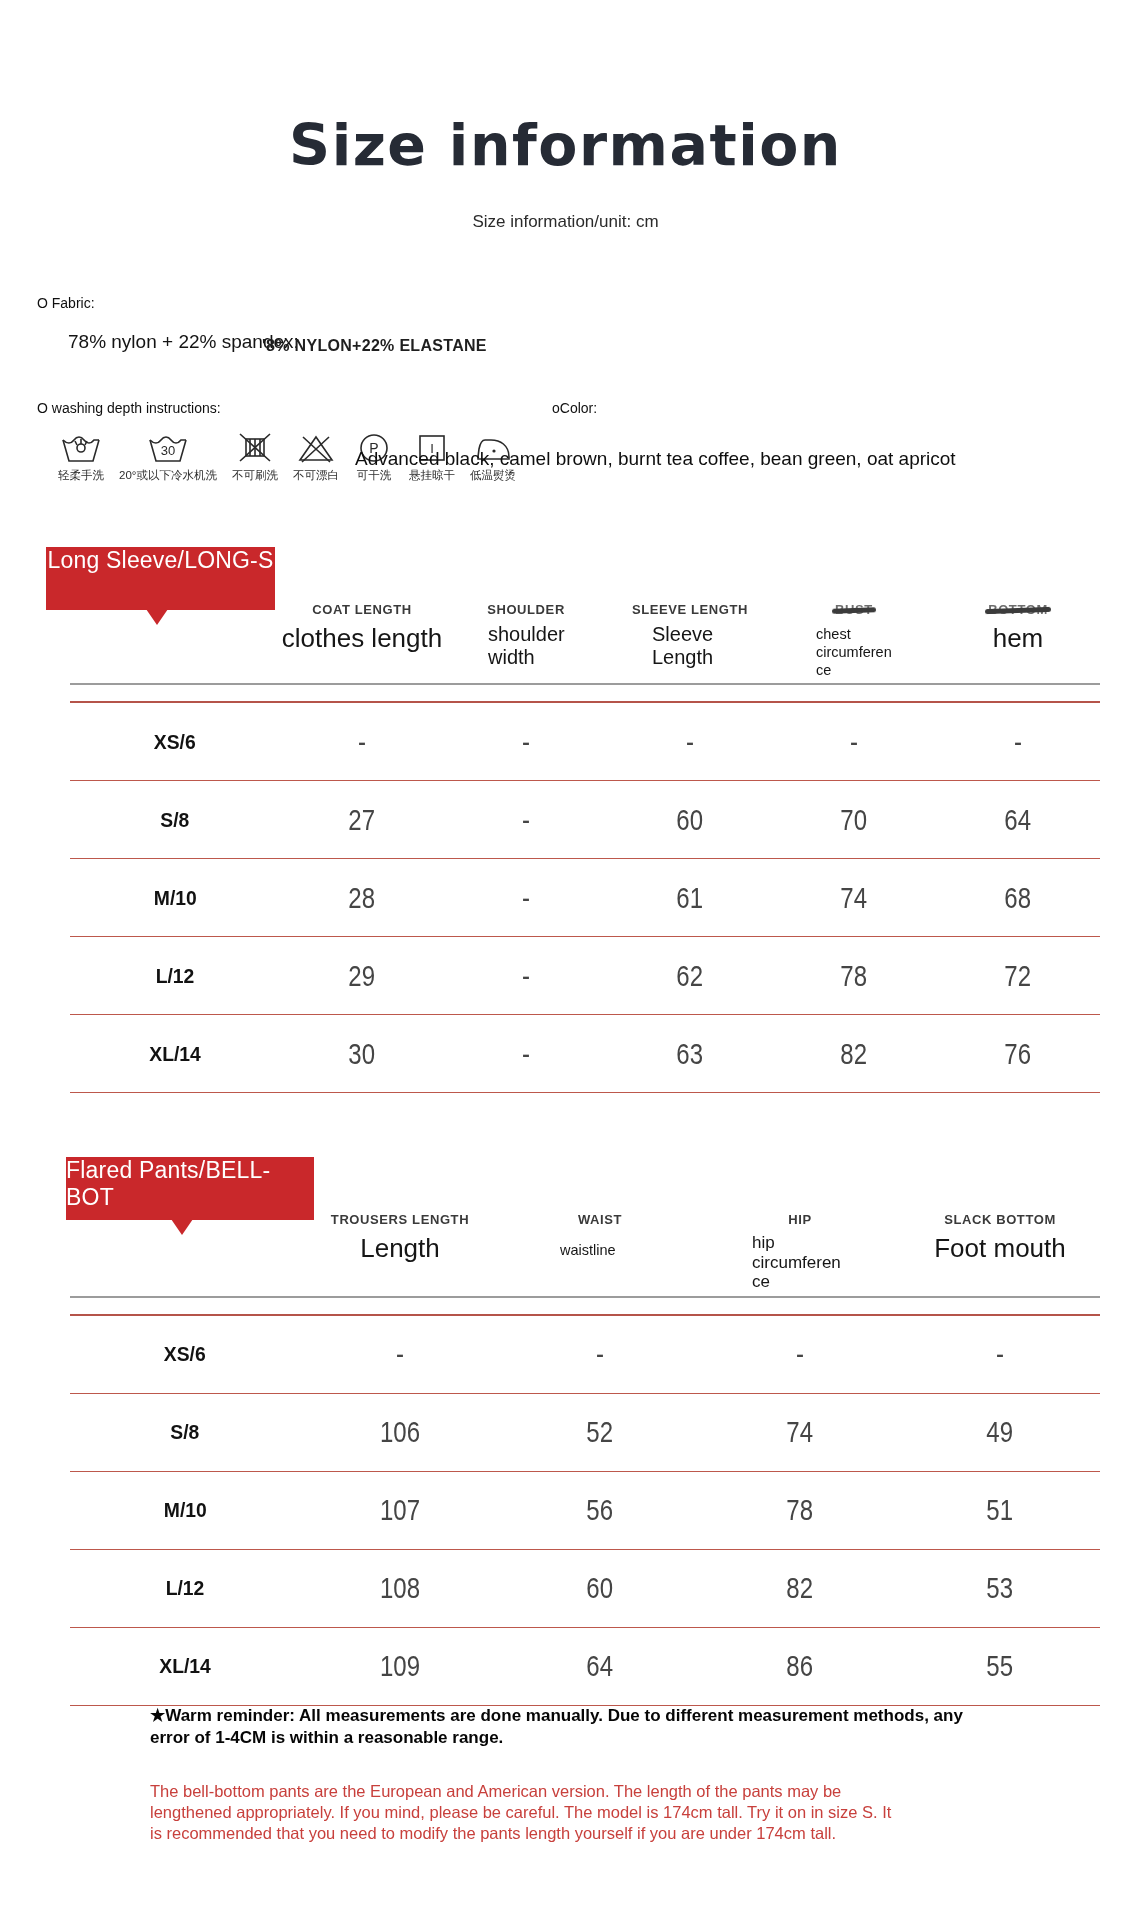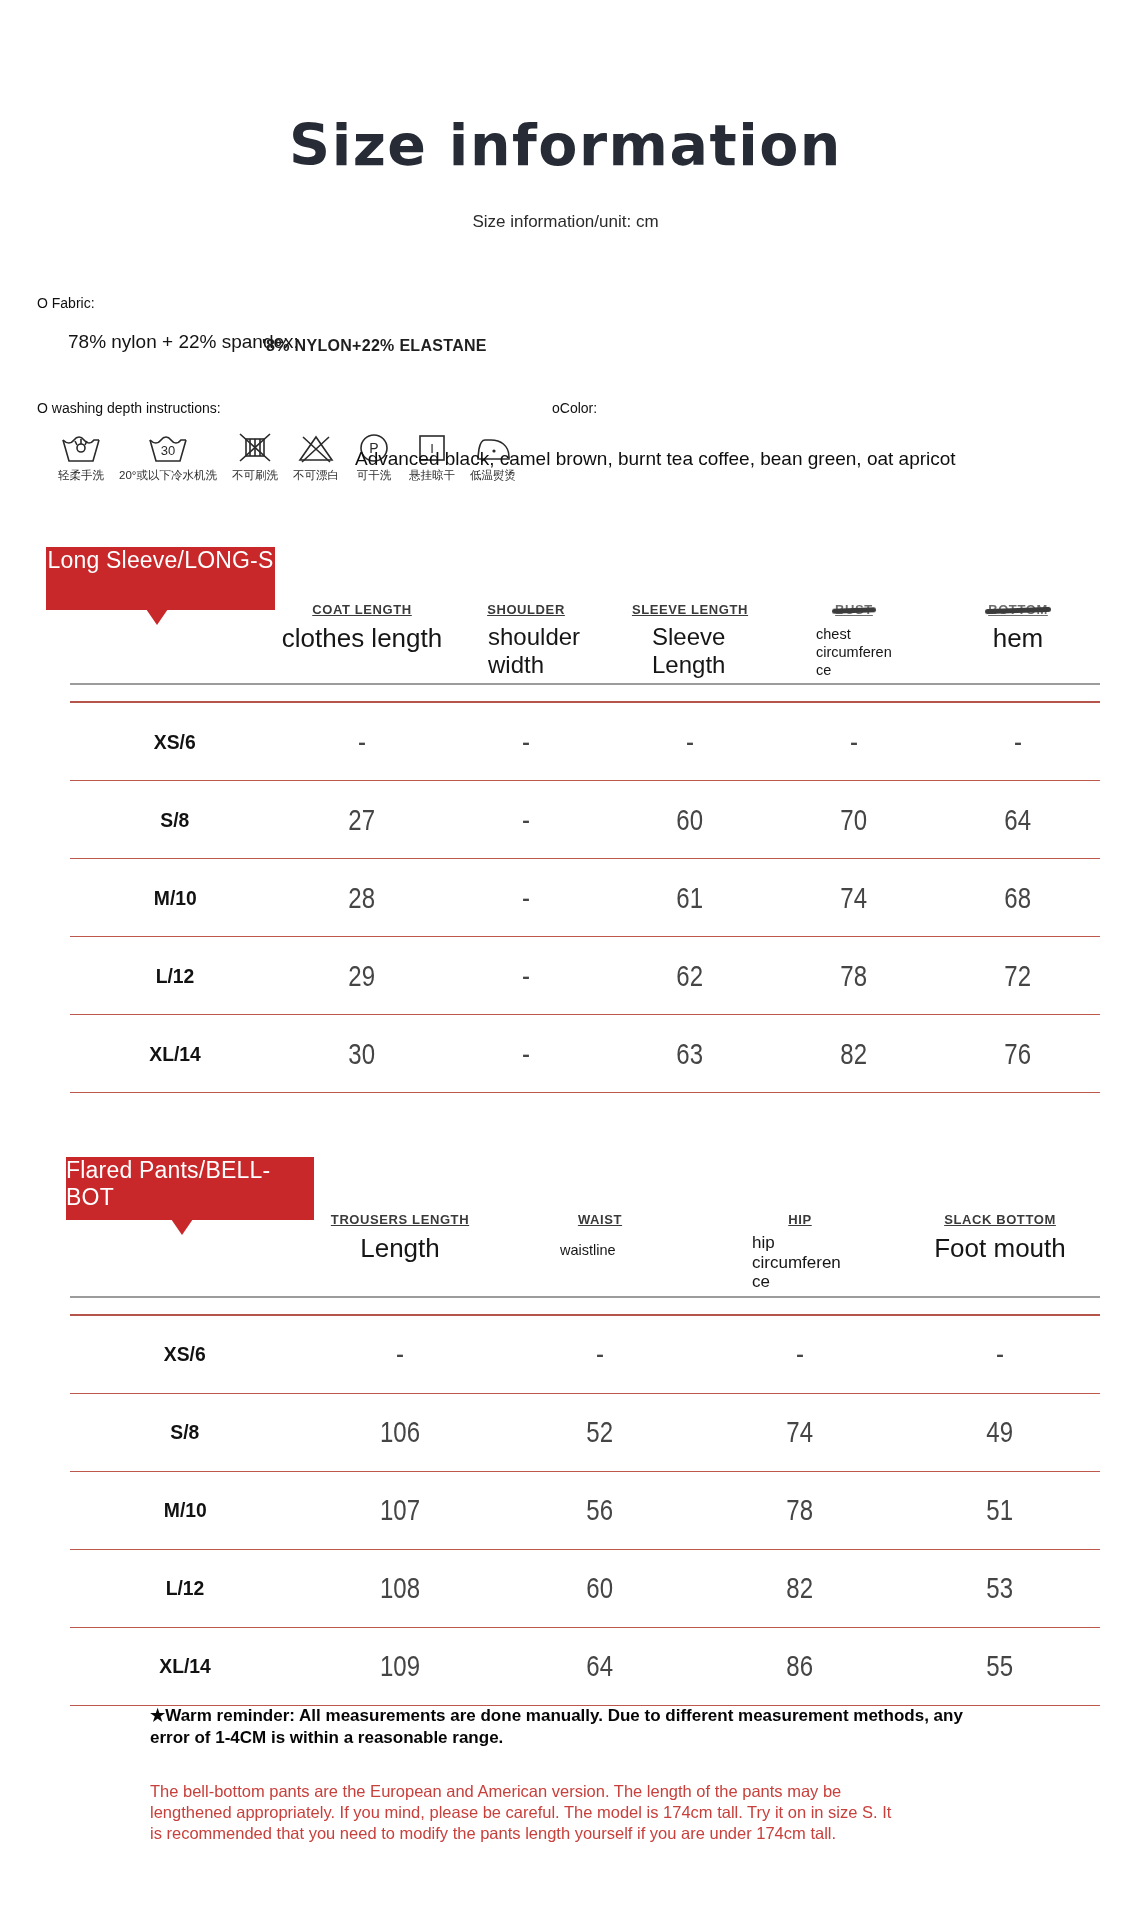--- a/index.html
+++ b/index.html
@@ -32,26 +32,26 @@
   .banner2{left:66px;top:1157px;width:248px;height:63px;}
   .banner2 .ptr{left:105px;}
 
   .sizetable{position:absolute;left:70px;width:1030px;}
   .t1{top:598px;}
   .t2{top:1208px;}
   .grid1{display:grid;grid-template-columns:210px repeat(5,164px);}
   .grid2{display:grid;grid-template-columns:230px repeat(4,200px);}
   .thead{border-bottom:2px solid #9c9c9c;padding-bottom:4px;min-height:78px;align-items:start;}
   .hcell{display:flex;flex-direction:column;align-items:center;padding-top:4px;position:relative;z-index:2;}
-  .cap-sm{font-size:13px;font-weight:bold;letter-spacing:.6px;color:#3a3a3a;white-space:nowrap;text-decoration:underline;}
+  .cap-sm{font-size:13px;font-weight:bold;letter-spacing:.6px;color:#3a3a3a;white-space:nowrap;}
   .strike{color:#6d6d6d;position:relative;}
   .strike::after{content:"";position:absolute;left:-3px;right:-3px;top:42%;height:5px;
                  background:#3b3b3b;border-radius:3px;transform:rotate(-2deg);filter:blur(.6px);}
   .trans-lg{font-size:26px;color:#161616;margin-top:6px;white-space:nowrap;}
-  .trans-md{font-size:24px;color:#161616;margin-top:6px;width:76px;line-height:1.15;text-align:left;}
+  .trans-md{font-size:20px;color:#161616;margin-top:6px;width:76px;line-height:1.15;text-align:left;}
   .trans-sm{font-size:14.5px;color:#161616;margin-top:8px;width:76px;line-height:1.25;text-align:left;
             overflow-wrap:anywhere;}
   .tbody{border-top:2px solid #b5544a;margin-top:16px;}
   .trow{height:77px;align-items:center;text-align:center;border-bottom:1.7px solid #bd584c;}
   .size-cell{font-size:21px;font-weight:bold;color:#121212;display:inline-block;transform:scaleX(.92);}
   .num-cell{font-size:30px;font-weight:300;color:#454545;display:inline-block;transform:scaleX(.8);}
 
   .reminder{left:150px;top:1705px;font-size:17px;font-weight:bold;color:#060606;
             white-space:pre-line;line-height:1.32;}
   .note-red{left:150px;top:1781px;font-size:16.5px;color:#c8403c;white-space:pre-line;line-height:1.28;}

